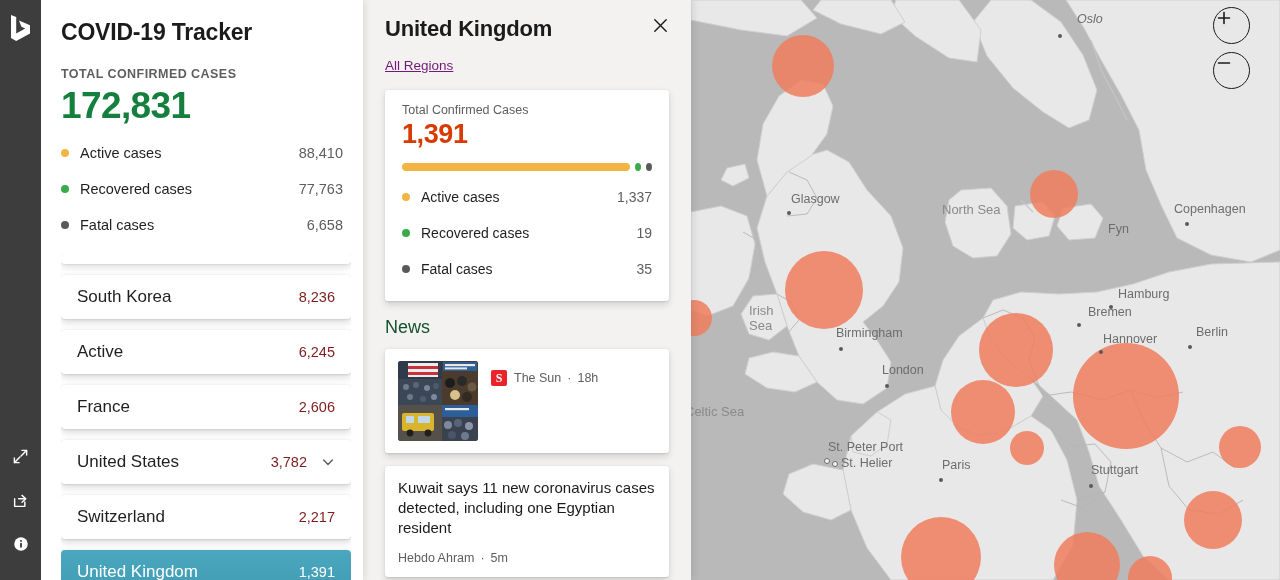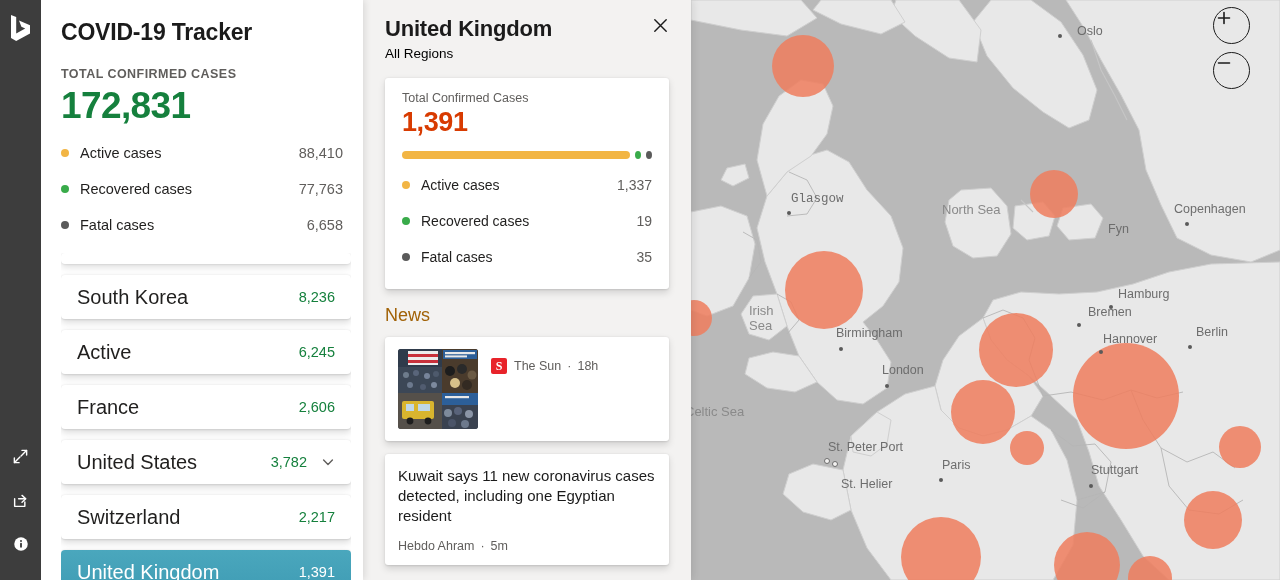--- a/index.html
+++ b/index.html
@@ -67,41 +67,41 @@
   }
   .country-card {
     background: #ffffff;
     border-radius: 4px;
     box-shadow: 0 0.6px 1.8px rgba(0,0,0,0.10), 0 3.2px 7.2px rgba(0,0,0,0.13);
     height: 44px; margin-bottom: 11px;
     display: flex; align-items: center;
     padding: 0 16px; cursor: pointer;
   }
   .country-card.clipped { height: 11px; margin-bottom: 11px; padding: 0; }
-  .country-name { flex: 1 1 auto; font-size: 20px; color: #201f1e; }
-  .country-val { font-size: 14.5px; color: #15803d; }
+  .country-name { flex: 1 1 auto; font-size: 17px; color: #201f1e; }
+  .country-val { font-size: 14.5px; color: #7f1d1d; }
   .country-chev { margin-left: 14px; display: flex; align-items: center; }
   .country-card.selected {
     background: linear-gradient(180deg,#4aa7bd 0%,#3f9cb4 100%);
   }
   .country-card.selected .country-name,
   .country-card.selected .country-val { color: #ffffff; }
 
   
   .mid-panel {
     width: 328px; flex: 0 0 328px; height: 580px;
     background: #f3f2f1; position: relative; z-index: 4;
     box-shadow: 2px 0 8px rgba(0,0,0,0.10);
     overflow: hidden;
   }
   .mid-head { padding: 16px 22px 0 22px; position: relative; }
   .mid-title {
     font-size: 22px; font-weight: bold; color: #1b1b1b; letter-spacing: -0.2px;
   }
-  .mid-sub { font-size: 13.5px; color: #000000; margin-top: 4px; }
+  .mid-sub { font-size: 13.5px; color: #701a75; margin-top: 16px; text-decoration: underline; }
   .close-btn {
     position: absolute; top: 8px; right: 14px;
     width: 34px; height: 34px; display: flex;
     align-items: center; justify-content: center; cursor: pointer;
   }
   .detail-card {
     margin: 17px 22px 0 22px; background: #ffffff; border-radius: 3px;
     box-shadow: 0 0.6px 1.8px rgba(0,0,0,0.10), 0 3.2px 7.2px rgba(0,0,0,0.13);
     padding: 13px 17px 14px 17px;
   }
@@ -114,21 +114,21 @@
   .bar-seg { height: 8px; border-radius: 4px; }
   .bar-dot { height: 8px; width: 8px; border-radius: 50%; margin-left: 5px; }
   .dc-rows { margin-top: 7px; }
   .dc-row {
     display: flex; align-items: center; height: 36px;
     font-size: 14px; color: #201f1e;
   }
   .dc-row .stat-val { font-size: 14px; }
 
   .news-head {
-    font-size: 18px; color: #a16207; padding: 16px 22px 0 22px;
+    font-size: 18px; color: #14532d; padding: 16px 22px 0 22px;
   }
   .news-list { padding: 0 22px; margin-top: 11px; }
   .news-card {
     background: #ffffff; border-radius: 3px;
     box-shadow: 0 0.6px 1.8px rgba(0,0,0,0.10), 0 3.2px 7.2px rgba(0,0,0,0.13);
     margin-bottom: 13px; padding: 12px 13px; cursor: pointer;
     display: flex; gap: 13px;
   }
   .news-thumb {
     width: 80px; height: 80px; flex: 0 0 80px; border-radius: 3px;
@@ -455,29 +455,29 @@
     <div class="bubble" style="left:288px; top:313px; width:74px;  height:74px;"></div>
     <div class="bubble" style="left:382px; top:343px; width:106px; height:106px;"></div>
     <div class="bubble" style="left:260px; top:380px; width:64px;  height:64px;"></div>
     <div class="bubble" style="left:319px; top:431px; width:34px;  height:34px;"></div>
     <div class="bubble" style="left:528px; top:426px; width:42px;  height:42px;"></div>
     <div class="bubble" style="left:210px; top:517px; width:80px;  height:80px;"></div>
     <div class="bubble" style="left:493px; top:491px; width:58px;  height:58px;"></div>
     <div class="bubble" style="left:363px; top:532px; width:66px;  height:66px;"></div>
     <div class="bubble" style="left:437px; top:556px; width:44px;  height:44px;"></div>
 
-    <div class="map-label" style="left:386px; top:24px;">Oslo</div>
+    <div class="map-label" style="left:386px; top:12px;font-style:italic;">Oslo</div>
     <div class="map-dot" style="left:367px; top:34px;"></div>
 
     <div class="map-label" style="left:483px; top:202px;">Copenhagen</div>
     <div class="map-dot" style="left:494px; top:222px;"></div>
 
     <div class="map-label" style="left:417px; top:222px;">Fyn</div>
 
-    <div class="map-label" style="left:100px; top:192px;font-family:Liberation Mono, monospace;">Glasgow</div>
+    <div class="map-label" style="left:100px; top:192px;">Glasgow</div>
     <div class="map-dot" style="left:96px; top:211px;"></div>
 
     <div class="map-label sea" style="left:251px; top:202px;">North Sea</div>
 
     <div class="map-label" style="left:427px; top:287px;">Hamburg</div>
     <div class="map-dot" style="left:418px; top:305px;"></div>
 
     <div class="map-label" style="left:397px; top:305px;">Bremen</div>
     <div class="map-dot" style="left:386px; top:323px;"></div>
 
@@ -493,21 +493,21 @@
     <div class="map-dot" style="left:148px; top:347px;"></div>
 
     <div class="map-label" style="left:191px; top:363px;">London</div>
     <div class="map-dot" style="left:194px; top:384px;"></div>
 
     <div class="map-label sea" style="left:-6px; top:404px;">Celtic Sea</div>
 
     <div class="map-label" style="left:137px; top:440px;">St. Peter Port</div>
     <div class="map-dot ring" style="left:133px; top:458px;"></div>
 
-    <div class="map-label" style="left:150px; top:456px;margin-top:21px;">St. Helier</div>
+    <div class="map-label" style="left:150px; top:456px;">St. Helier</div>
     <div class="map-dot ring" style="left:141px; top:461px;"></div>
 
     <div class="map-label" style="left:251px; top:458px;">Paris</div>
     <div class="map-dot" style="left:248px; top:478px;"></div>
 
     <div class="map-label" style="left:400px; top:463px;">Stuttgart</div>
     <div class="map-dot" style="left:398px; top:484px;"></div>
 
     <div class="zoom-ctl zc-plus">
       <svg viewBox="0 0 20 20" width="20" height="20" fill="none" stroke="#1b1b1b" stroke-width="1.6" stroke-linecap="round">

